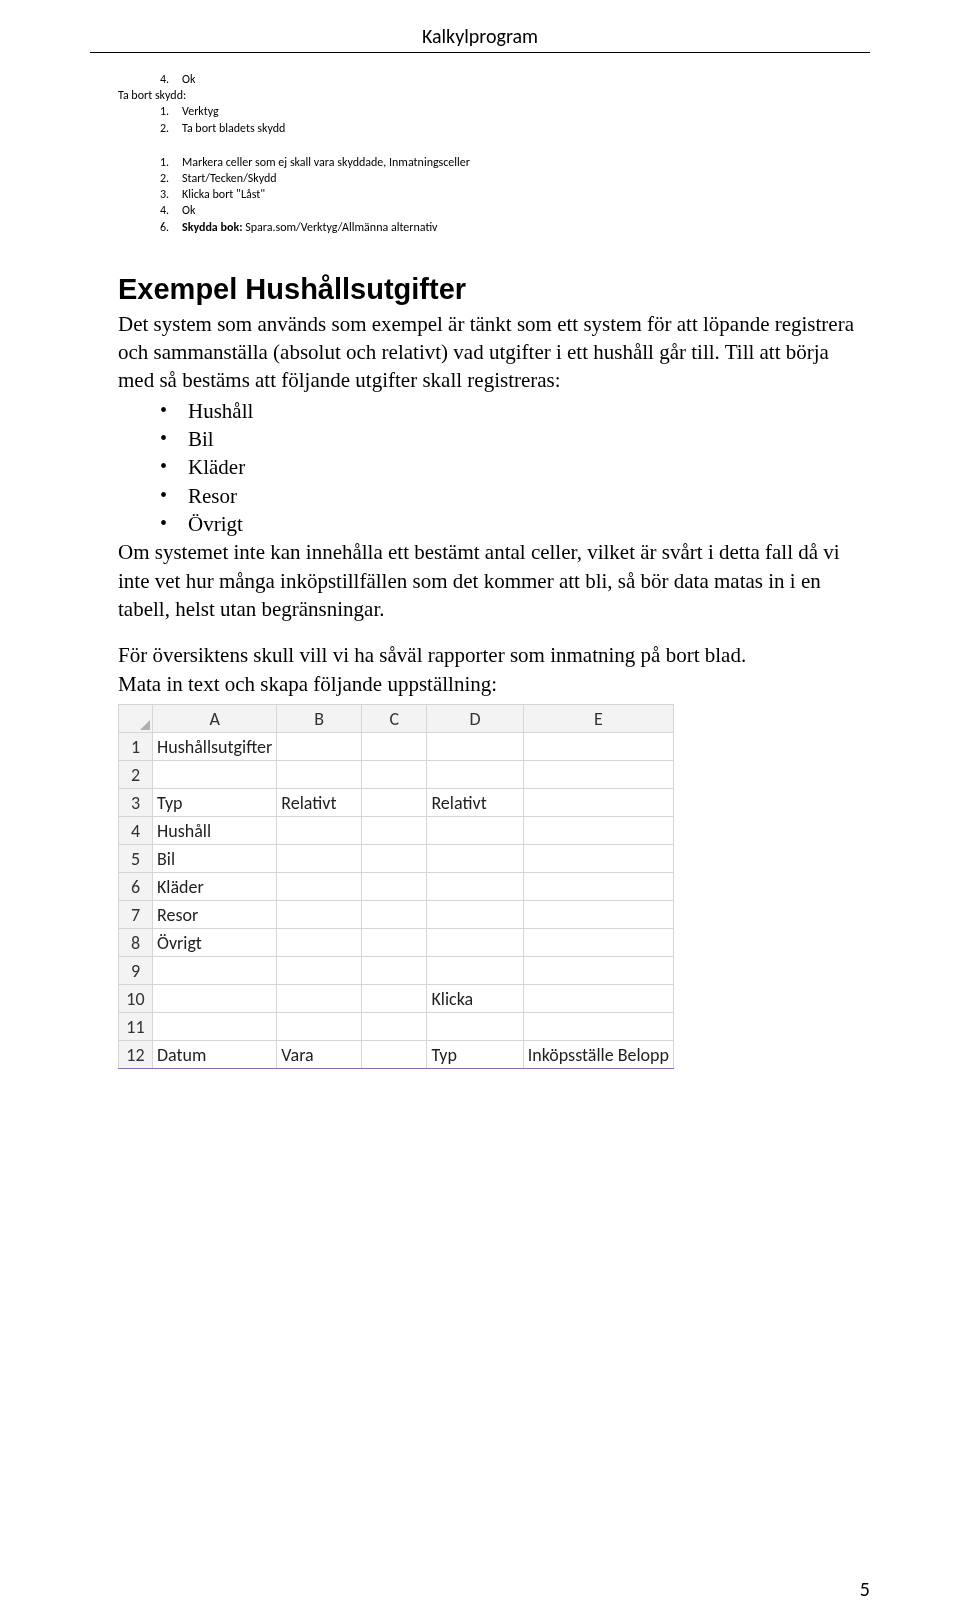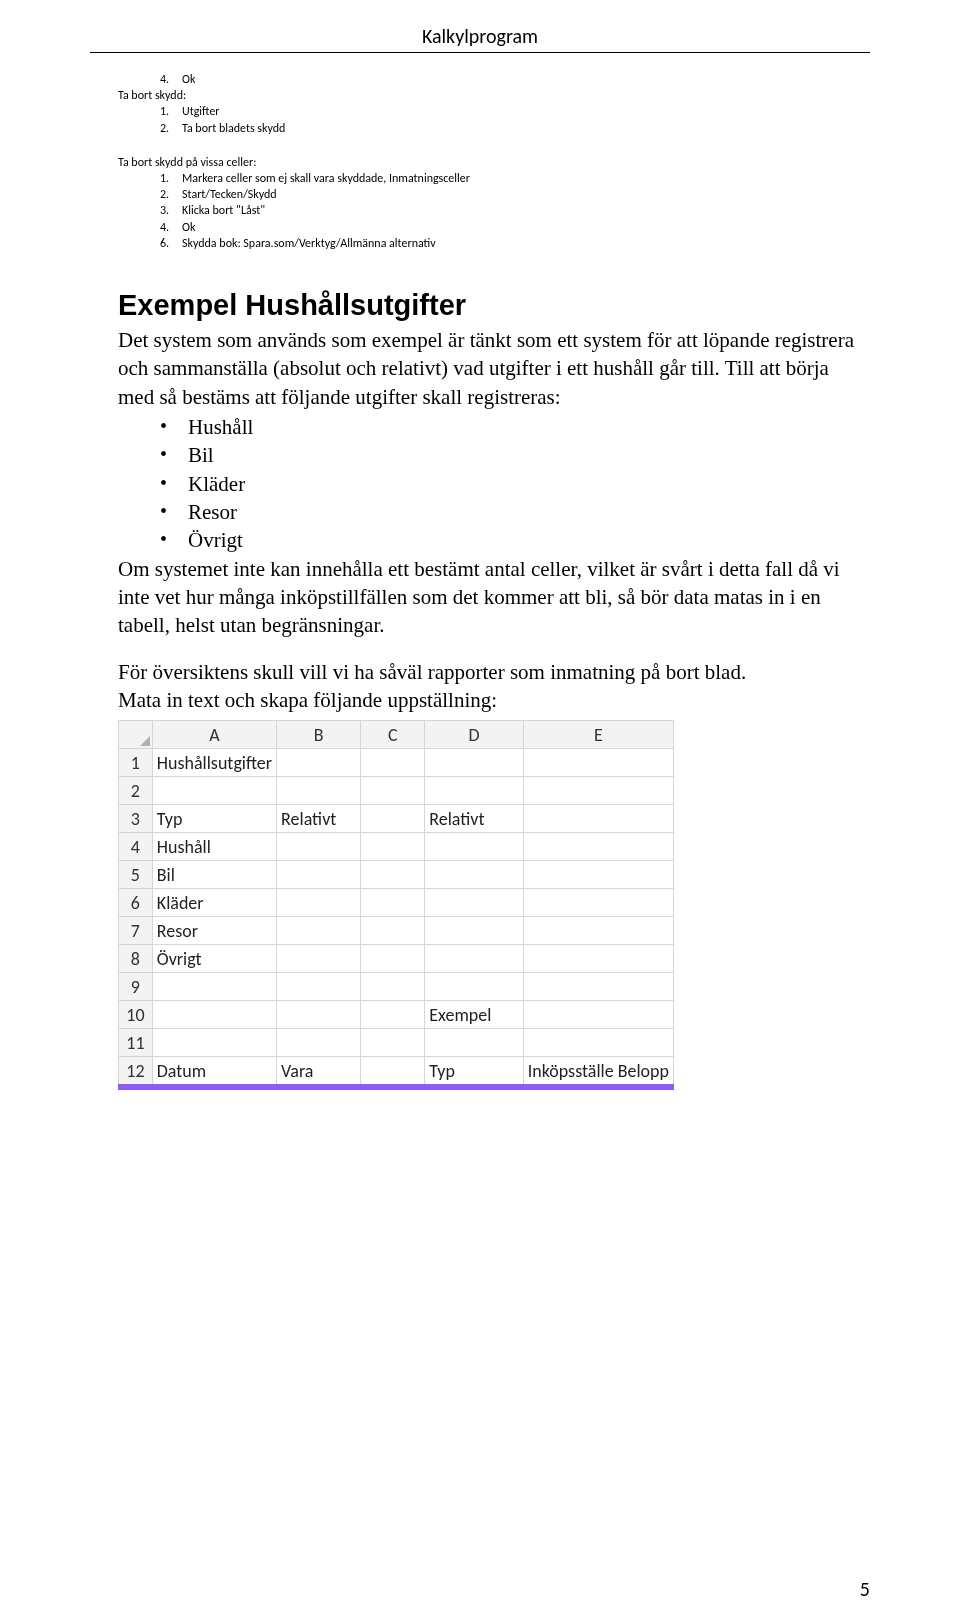--- a/index.html
+++ b/index.html
@@ -28,21 +28,21 @@
     border-top: 1px solid #000;
     margin: 0 0 18px 0;
   }
 
   .calibri { font-family: Calibri, Arial, sans-serif; font-size: 12px; line-height: 1.35; }
   .serif   { font-family: "Times New Roman", Times, serif; font-size: 21px; line-height: 1.35; }
 
   .ol-item { margin-left: 70px; }
   .ol-item .num { display:inline-block; width: 22px; }
   .plain-line { margin-left: 28px; }
-  .bold { font-weight: normal; }
+  .bold { font-weight: bold; }
 
   .block-gap { height: 18px; }
 
   h1.docsec {
     font-family: Arial, Helvetica, sans-serif;
     font-weight: bold;
     font-size: 29px;
     margin: 38px 0 4px 28px;
   }
   h2.docsec {
@@ -103,21 +103,21 @@
     background: #f3f3f3;
     text-align: center;
     width: 30px;
     color: #333;
   }
   .sheet .colA { width: 100px; }
   .sheet .colB { width: 100px; }
   .sheet .colC { width: 100px; }
   .sheet .colD { width: 120px; }
   .sheet .colE { width: 72px; }
-  .sheet tr.last-row td, .sheet tr.last-row th { border-bottom: 6px solid #8b5cf6; }
+  .sheet tr.last-row td, .sheet tr.last-row th { border-bottom: 1px solid #8b5cf6; }
   .sheet-wrap { width: 556px; overflow: hidden; margin-left:28px; }
 
   .pagenum {
     position: absolute;
     right: 90px;
     bottom: 24px;
     font-family: Calibri, Arial, sans-serif;
     font-size: 20px;
   }
 </style>
@@ -128,29 +128,28 @@
 
   <div class="header-title">Kalkylprogram</div>
   <hr class="header-rule">
 
   <div class="calibri ol-item">
     <span class="num">4.</span><span>Ok</span>
   </div>
 
   <div class="calibri plain-line">Ta bort skydd:</div>
   <div class="calibri ol-item">
-    <span class="num">1.</span><span>Utgifter</span>
+    <span class="num">1.</span><span>Verktyg</span>
   </div>
   <div class="calibri ol-item">
     <span class="num">2.</span><span>Ta bort bladets skydd</span>
   </div>
 
   <div class="block-gap"></div>
 
-  <div class="calibri plain-line">Ta bort skydd på vissa celler:</div>
   <div class="calibri ol-item">
     <span class="num">1.</span><span>Markera celler som ej skall vara skyddade, Inmatningsceller</span>
   </div>
   <div class="calibri ol-item">
     <span class="num">2.</span><span>Start/Tecken/Skydd</span>
   </div>
   <div class="calibri ol-item">
     <span class="num">3.</span><span>Klicka bort "Låst"</span>
   </div>
   <div class="calibri ol-item">
@@ -266,21 +265,21 @@
             <td></td>
             <td></td>
             <td></td>
             <td></td>
           </tr>
       <tr>
             <th class="rowhead">10</th>
             <td></td>
             <td></td>
             <td></td>
-            <td>Exempel</td>
+            <td>Klicka</td>
             <td></td>
           </tr>
       <tr>
             <th class="rowhead">11</th>
             <td></td>
             <td></td>
             <td></td>
             <td></td>
             <td></td>
           </tr>

